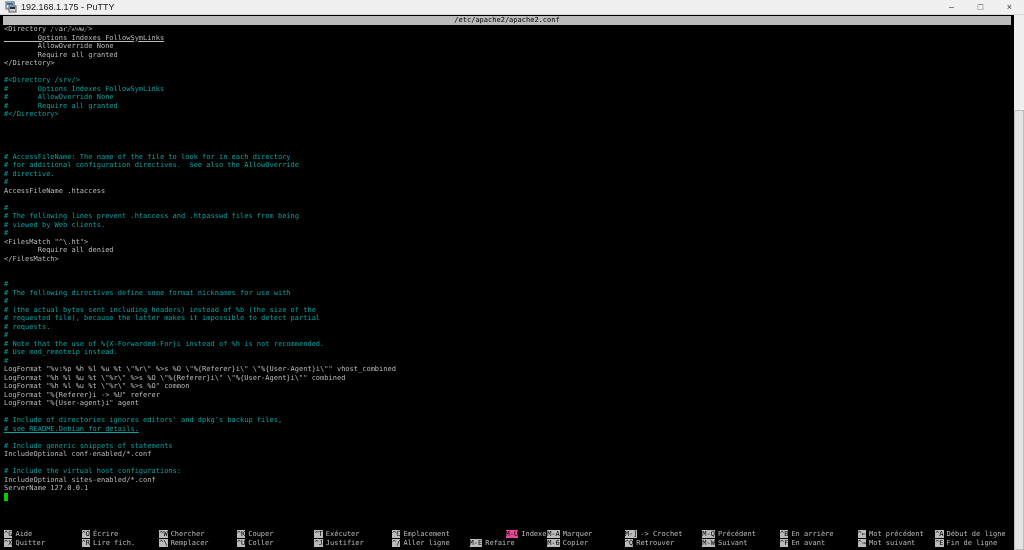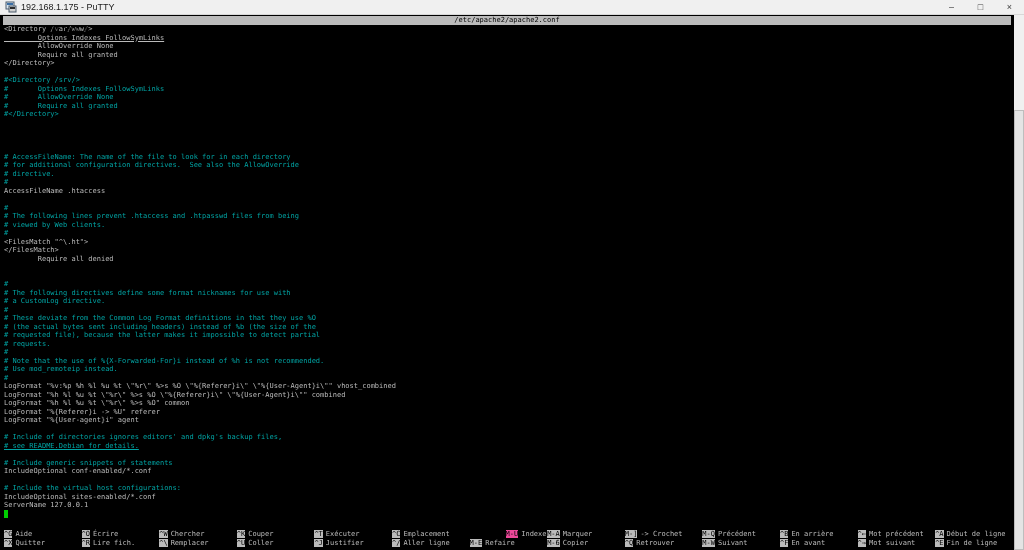--- a/index.html
+++ b/index.html
@@ -81,29 +81,27 @@
           <div class="ln" style="color: rgb(0, 164, 164);"># for additional configuration directives.  See also the AllowOverride</div>
           <div class="ln" style="color: rgb(0, 164, 164);"># directive.</div>
           <div class="ln" style="color: rgb(0, 164, 164);">#</div>
           <div class="ln" style="color: rgb(187, 187, 187);">AccessFileName .htaccess</div>
           <div class="ln" style="color: rgb(187, 187, 187);"></div>
           <div class="ln" style="color: rgb(0, 164, 164);">#</div>
           <div class="ln" style="color: rgb(0, 164, 164);"># The following lines prevent .htaccess and .htpasswd files from being</div>
           <div class="ln" style="color: rgb(0, 164, 164);"># viewed by Web clients.</div>
           <div class="ln" style="color: rgb(0, 164, 164);">#</div>
           <div class="ln" style="color: rgb(187, 187, 187);">&lt;FilesMatch "^\.ht"&gt;</div>
+          <div class="ln" style="color: rgb(187, 187, 187);">        Require all denied</div>
           <div class="ln" style="color: rgb(187, 187, 187);">&lt;/FilesMatch&gt;</div>
-          <div class="ln" style="color: rgb(187, 187, 187);">        Require all denied</div>
           <div class="ln" style="color: rgb(187, 187, 187);"></div>
           <div class="ln" style="color: rgb(187, 187, 187);"></div>
           <div class="ln" style="color: rgb(0, 164, 164);">#</div>
           <div class="ln" style="color: rgb(0, 164, 164);"># The following directives define some format nicknames for use with</div>
-          <div class="ln" style="color: rgb(0, 164, 164);"># a CustomLog directive.</div>
           <div class="ln" style="color: rgb(0, 164, 164);">#</div>
-          <div class="ln" style="color: rgb(0, 164, 164);"># These deviate from the Common Log Format definitions in that they use %O</div>
           <div class="ln" style="color: rgb(0, 164, 164);"># (the actual bytes sent including headers) instead of %b (the size of the</div>
           <div class="ln" style="color: rgb(0, 164, 164);"># requested file), because the latter makes it impossible to detect partial</div>
           <div class="ln" style="color: rgb(0, 164, 164);"># requests.</div>
           <div class="ln" style="color: rgb(0, 164, 164);">#</div>
           <div class="ln" style="color: rgb(0, 164, 164);"># Note that the use of %{X-Forwarded-For}i instead of %h is not recommended.</div>
           <div class="ln" style="color: rgb(0, 164, 164);"># Use mod_remoteip instead.</div>
           <div class="ln" style="color: rgb(0, 164, 164);">#</div>
           <div class="ln" style="color: rgb(187, 187, 187);">LogFormat "%v:%p %h %l %u %t \"%r\" %&gt;s %O \"%{Referer}i\" \"%{User-Agent}i\"" vhost_combined</div>
           <div class="ln" style="color: rgb(187, 187, 187);">LogFormat "%h %l %u %t \"%r\" %&gt;s %O \"%{Referer}i\" \"%{User-Agent}i\"" combined</div>
           <div class="ln" style="color: rgb(187, 187, 187);">LogFormat "%h %l %u %t \"%r\" %&gt;s %O" common</div>

